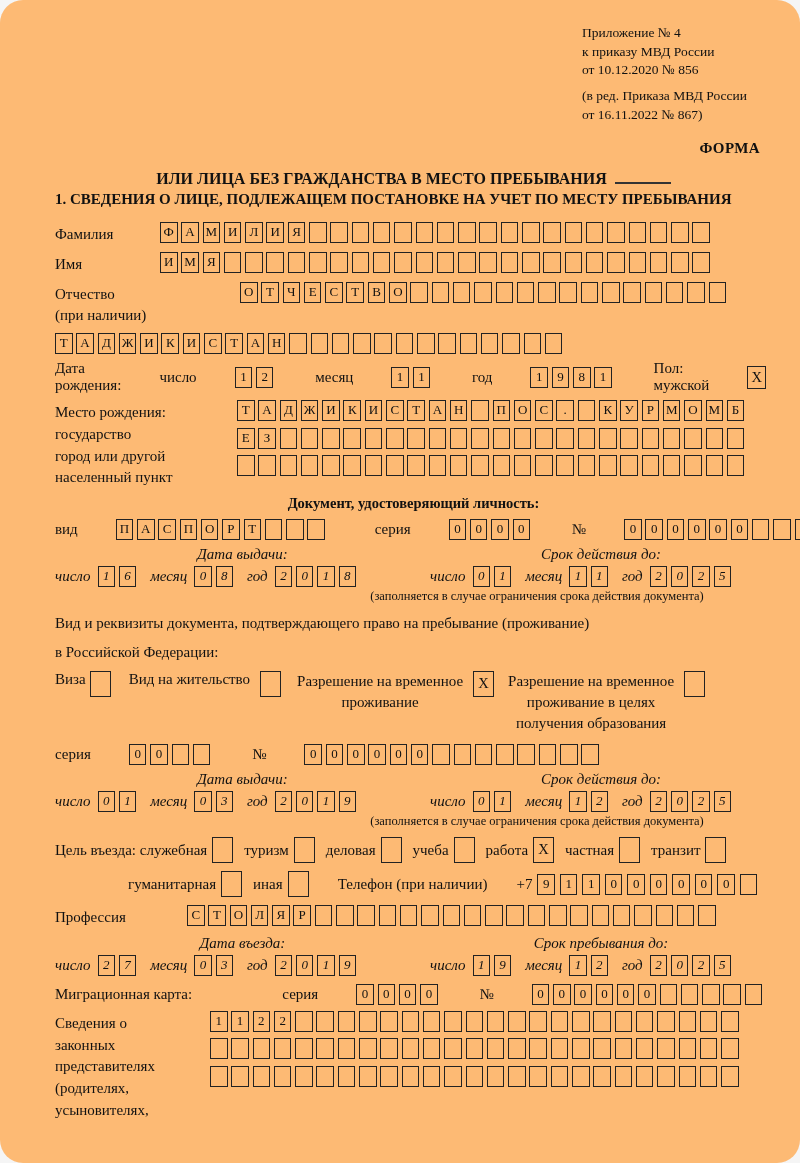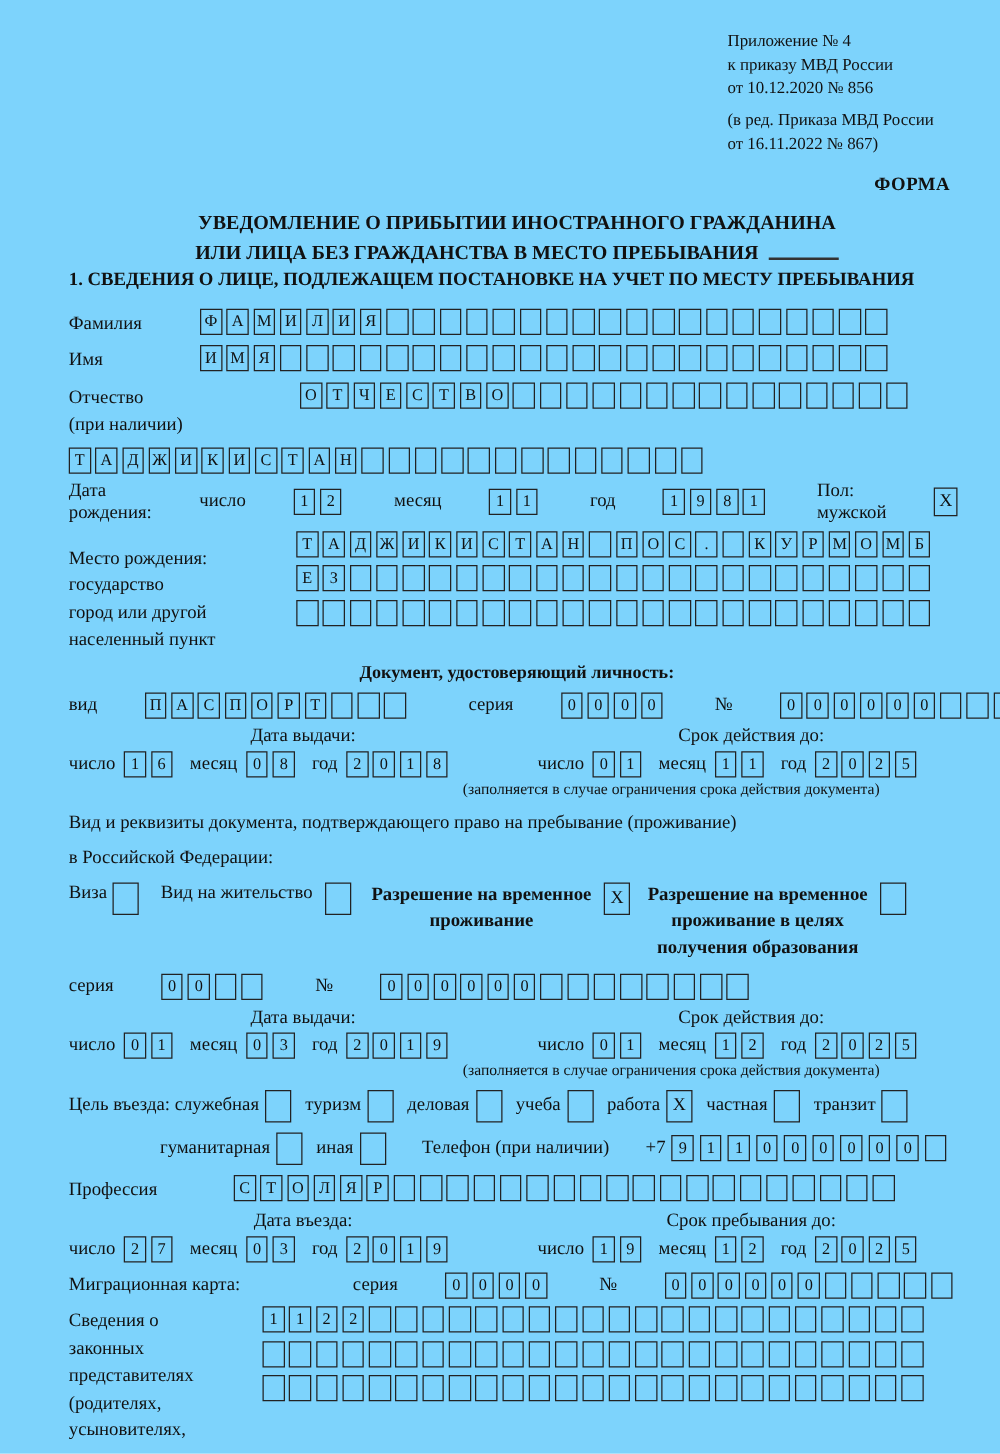--- a/index.html
+++ b/index.html
@@ -1,35 +1,35 @@
 <!DOCTYPE html>
 <html><head>
 <meta charset="utf-8">
 <style>
   html,body { margin:0; padding:0; background:#f5f5f5; }
   .page {
     width:800px; height:1163px; box-sizing:border-box; margin:0 auto;
-    background:#7dd3fc; color:#111;
+    background:#fdba74; color:#111;
     font-family:"Liberation Serif","DejaVu Serif",serif;
-    font-size:15px; padding:24px 28px 8px 55px; position:relative; overflow:hidden;
+    font-size:15px; padding:24px 28px 8px 55px; position:relative; overflow:hidden;border-radius:23px;
   }
   .annex { margin-left:auto; width:190px; font-size:13.5px; line-height:1.38; }
   .annex div { white-space:nowrap; }
   .annex-note { margin-top:7px; }
   .forma { text-align:right; padding-right:12px; font-weight:bold; font-size:15px; margin-top:16px; letter-spacing:0.4px; }
   .title { text-align:center; font-weight:bold; font-size:16px; line-height:1.5; margin-top:10px; }
   .title-underline { display:inline-block; width:56px; border-bottom:2px solid #333; height:0.9em; margin-left:8px; }
   .section { font-weight:bold; font-size:15px; margin-bottom:14px; }
 
   .frow { display:flex; align-items:flex-start; margin-bottom:6px;gap:32px; }
   .flabel { flex:0 0 auto; padding-top:2px; line-height:1.45; }
   .w-sur { width:73px; }
   .w-pat { width:153px; }
   .w-cit { width:130px; }
-  .w-place { width:150px;margin-top:10px; }
+  .w-place { width:150px; }
   .w-vid { width:50px; }
   .w-prof { width:100px; }
   .w-reps { width:123px; }
   .w-mig { width:150px; }
 
   .cells { display:flex; flex-wrap:nowrap; }
   .cell {
     box-sizing:border-box; flex:0 0 auto;
     width:17.5px; height:21px; margin-right:3.8px;
     border:1.6px solid #222; text-align:center;
@@ -40,33 +40,33 @@
   .chk {
     box-sizing:border-box; flex:0 0 auto; display:inline-block;
     width:21px; height:26px; border:1.6px solid #222;
     text-align:center; line-height:23px; font-size:14.5px;
   }
   .chk.small { width:19px; height:23px; line-height:20px; }
 
   .ig { display:flex; align-items:center; }
   .ig > * { margin-right:6px; }
 
-  .dates2 { display:flex; margin-bottom:2px; }
+  .dates2 { display:flex; margin-bottom:2px;font-style:italic; }
   .dcol-l { width:375px; }
   .dcol-r { flex:1 1 auto; }
   .dg-head { text-align:center; margin-bottom:3px; }
   .dline { display:flex; align-items:center; }
   .dline .dlab { margin:0 7px 0 0; }
   .dline .dlab2 { margin:0 7px 0 10px; }
   .note { font-size:12.5px; margin:2px 0 8px; }
   .note-r { margin-left:auto; width:470px; text-align:center; }
   .plain { margin-bottom:6px; line-height:1.5; }
 
   .permits { display:flex; align-items:flex-start; margin:8px 0 10px; }
-  .permits .ptext { text-align:center; line-height:1.4;font-weight:bold; }
+  .permits .ptext { text-align:center; line-height:1.4; }
   .permits .pitem { display:flex; align-items:flex-start; }
   .permits .pitem .chk { margin-left:10px; }
 
   .purpose { display:flex; align-items:center; margin-bottom:8px; flex-wrap:nowrap; }
   .purpose span { margin-right:5px; }
   .purpose .chk { margin-right:11px; }
   .doc-heading { text-align:center; font-weight:bold; font-size:14.5px; margin:4px 0 7px; }
   .mt2 { margin-top:2px; }
 </style>
 </head>
@@ -80,21 +80,20 @@
     <div>от 10.12.2020 № 856</div>
     <div class="annex-note">
       <div>(в ред. Приказа МВД России</div>
       <div>от 16.11.2022 № 867)</div>
     </div>
   </div>
 
   <div class="forma">ФОРМА</div>
 
   <div class="title">
-    <div>УВЕДОМЛЕНИЕ О ПРИБЫТИИ ИНОСТРАННОГО ГРАЖДАНИНА</div>
     <div><span>ИЛИ ЛИЦА БЕЗ ГРАЖДАНСТВА В МЕСТО ПРЕБЫВАНИЯ</span><span class="title-underline"></span></div>
   </div>
 
   <div class="section">1. СВЕДЕНИЯ О ЛИЦЕ, ПОДЛЕЖАЩЕМ ПОСТАНОВКЕ НА УЧЕТ ПО МЕСТУ ПРЕБЫВАНИЯ</div>
 
   <div class="frow">
     <div class="flabel w-sur">Фамилия</div>
     <div class="cells">
         <span class="cell">Ф</span>
         <span class="cell">А</span>

